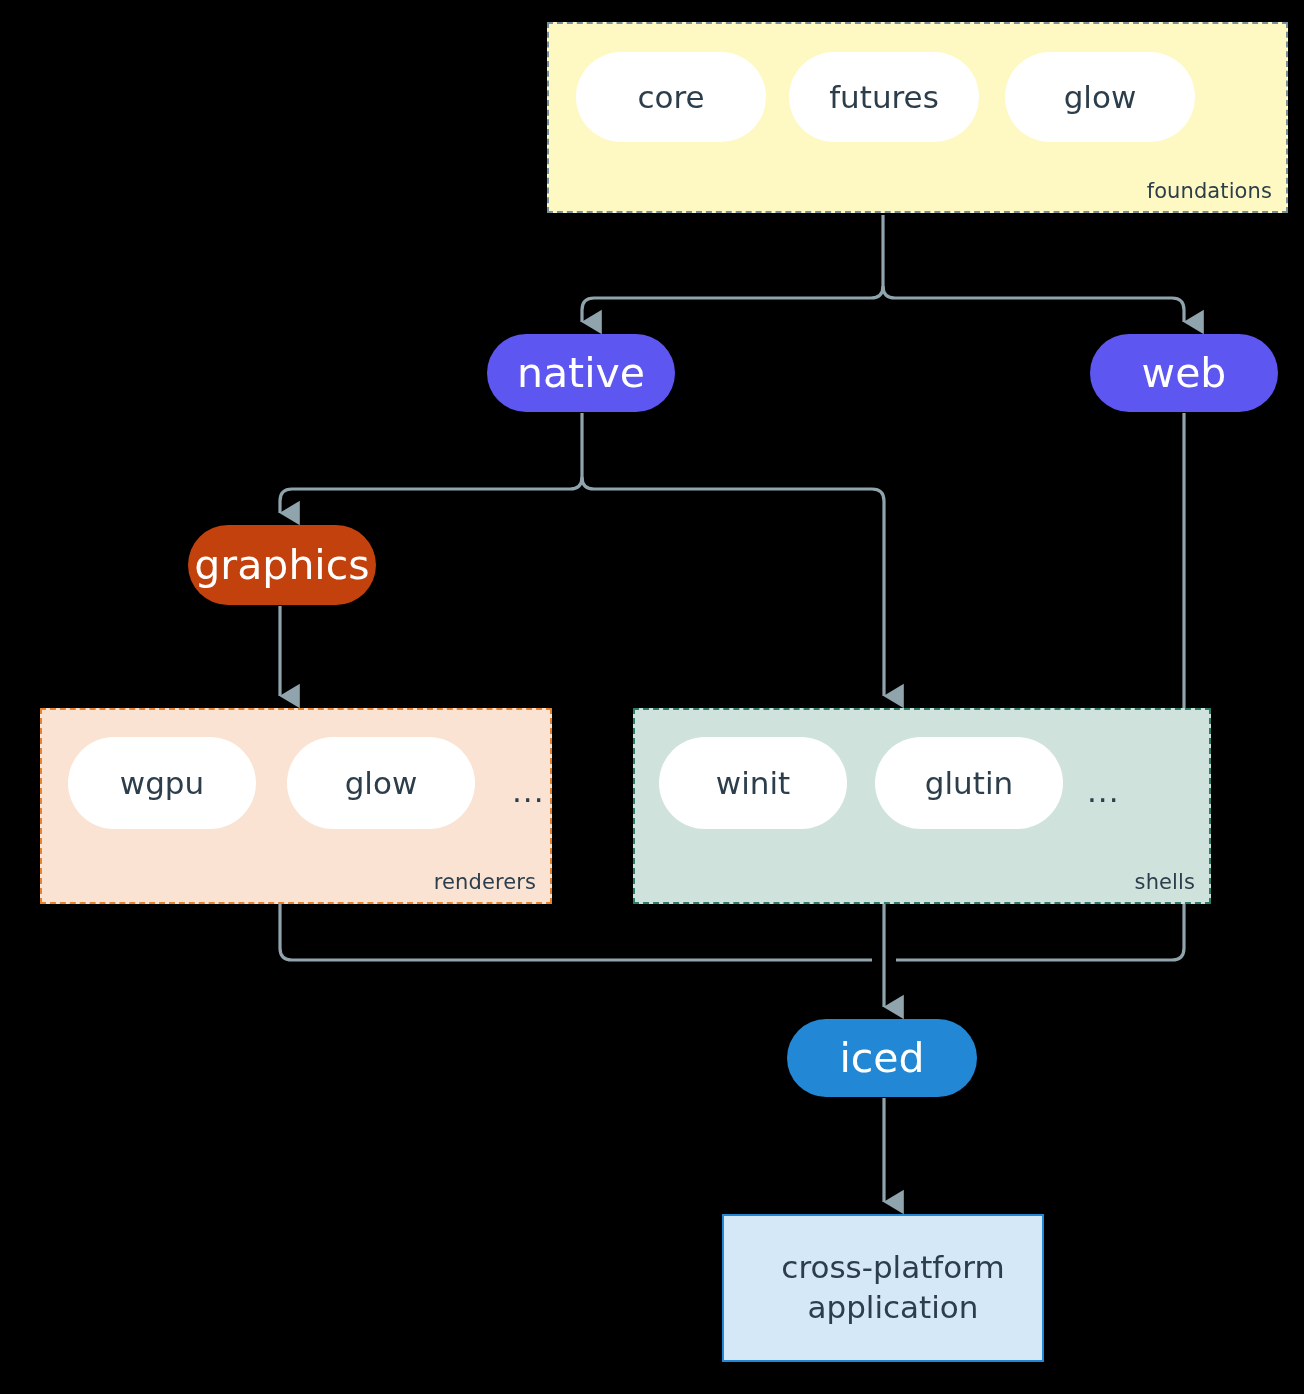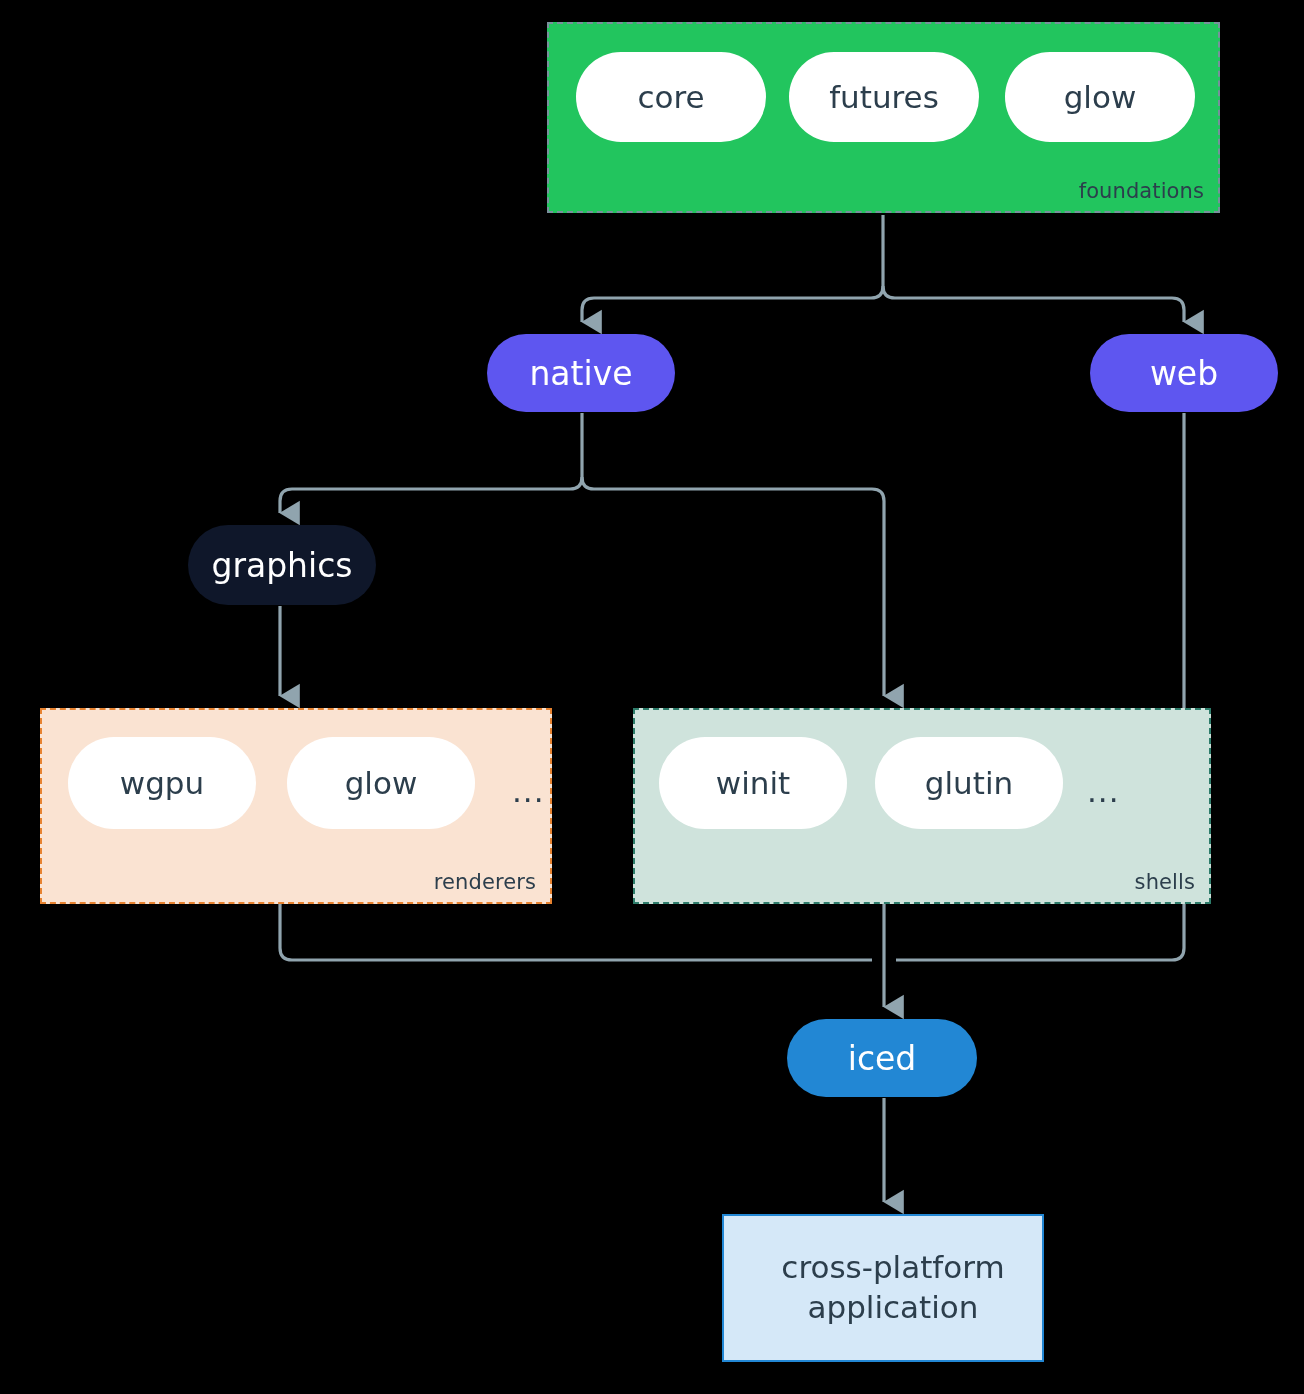--- a/index.html
+++ b/index.html
@@ -35,45 +35,45 @@
   }
   .ell{
     position:absolute;
     color:#2C3E4C;font-size:31px;line-height:1;
     letter-spacing:1px;
   }
   .node-round{
     position:absolute;
     display:flex;align-items:center;justify-content:center;
     border-radius:999px;
-    color:#FFFFFF;font-size:33px;white-space:nowrap;
+    color:#FFFFFF;font-size:41px;white-space:nowrap;
     box-sizing:border-box;
   }
   .node-rect{
     position:absolute;
     display:flex;align-items:center;justify-content:center;
     text-align:center;
     box-sizing:border-box;
     font-size:31px;line-height:1.28;
     color:#2C3E4C;
     padding-left:20px;
   }
 
   
   #grp-foundations{
-    left:547px;top:22px;width:673px;height:191px;
-    background:#22c55e;border:2px dashed #78909C;
+    left:547px;top:22px;width:741px;height:191px;
+    background:#fef9c3;border:2px dashed #78909C;
   }
   #pill-core{left:27px;top:28px;width:190px;height:90px;}
   #pill-futures{left:240px;top:28px;width:190px;height:90px;}
   #pill-style{left:456px;top:28px;width:190px;height:90px;}
 
   #node-native{left:487px;top:334px;width:188px;height:78px;background:#5E56F0;}
   #node-web{left:1090px;top:334px;width:188px;height:78px;background:#5E56F0;}
-  #node-graphics{left:188px;top:525px;width:188px;height:80px;background:#0f172a;}
+  #node-graphics{left:188px;top:525px;width:188px;height:80px;background:#c2410c;}
   #node-iced{left:787px;top:1019px;width:190px;height:78px;background:#2287D4;}
 
   #grp-renderers{
     left:24px;top:708px;width:512px;height:196px;
     background:#FAE3D2;border:2px dashed #E7822F;margin-left:16px;
   }
   #pill-wgpu{left:26px;top:27px;width:188px;height:92px;}
   #pill-glow{left:245px;top:27px;width:188px;height:92px;}
   #ell-renderers{left:470px;top:66px;}
 

